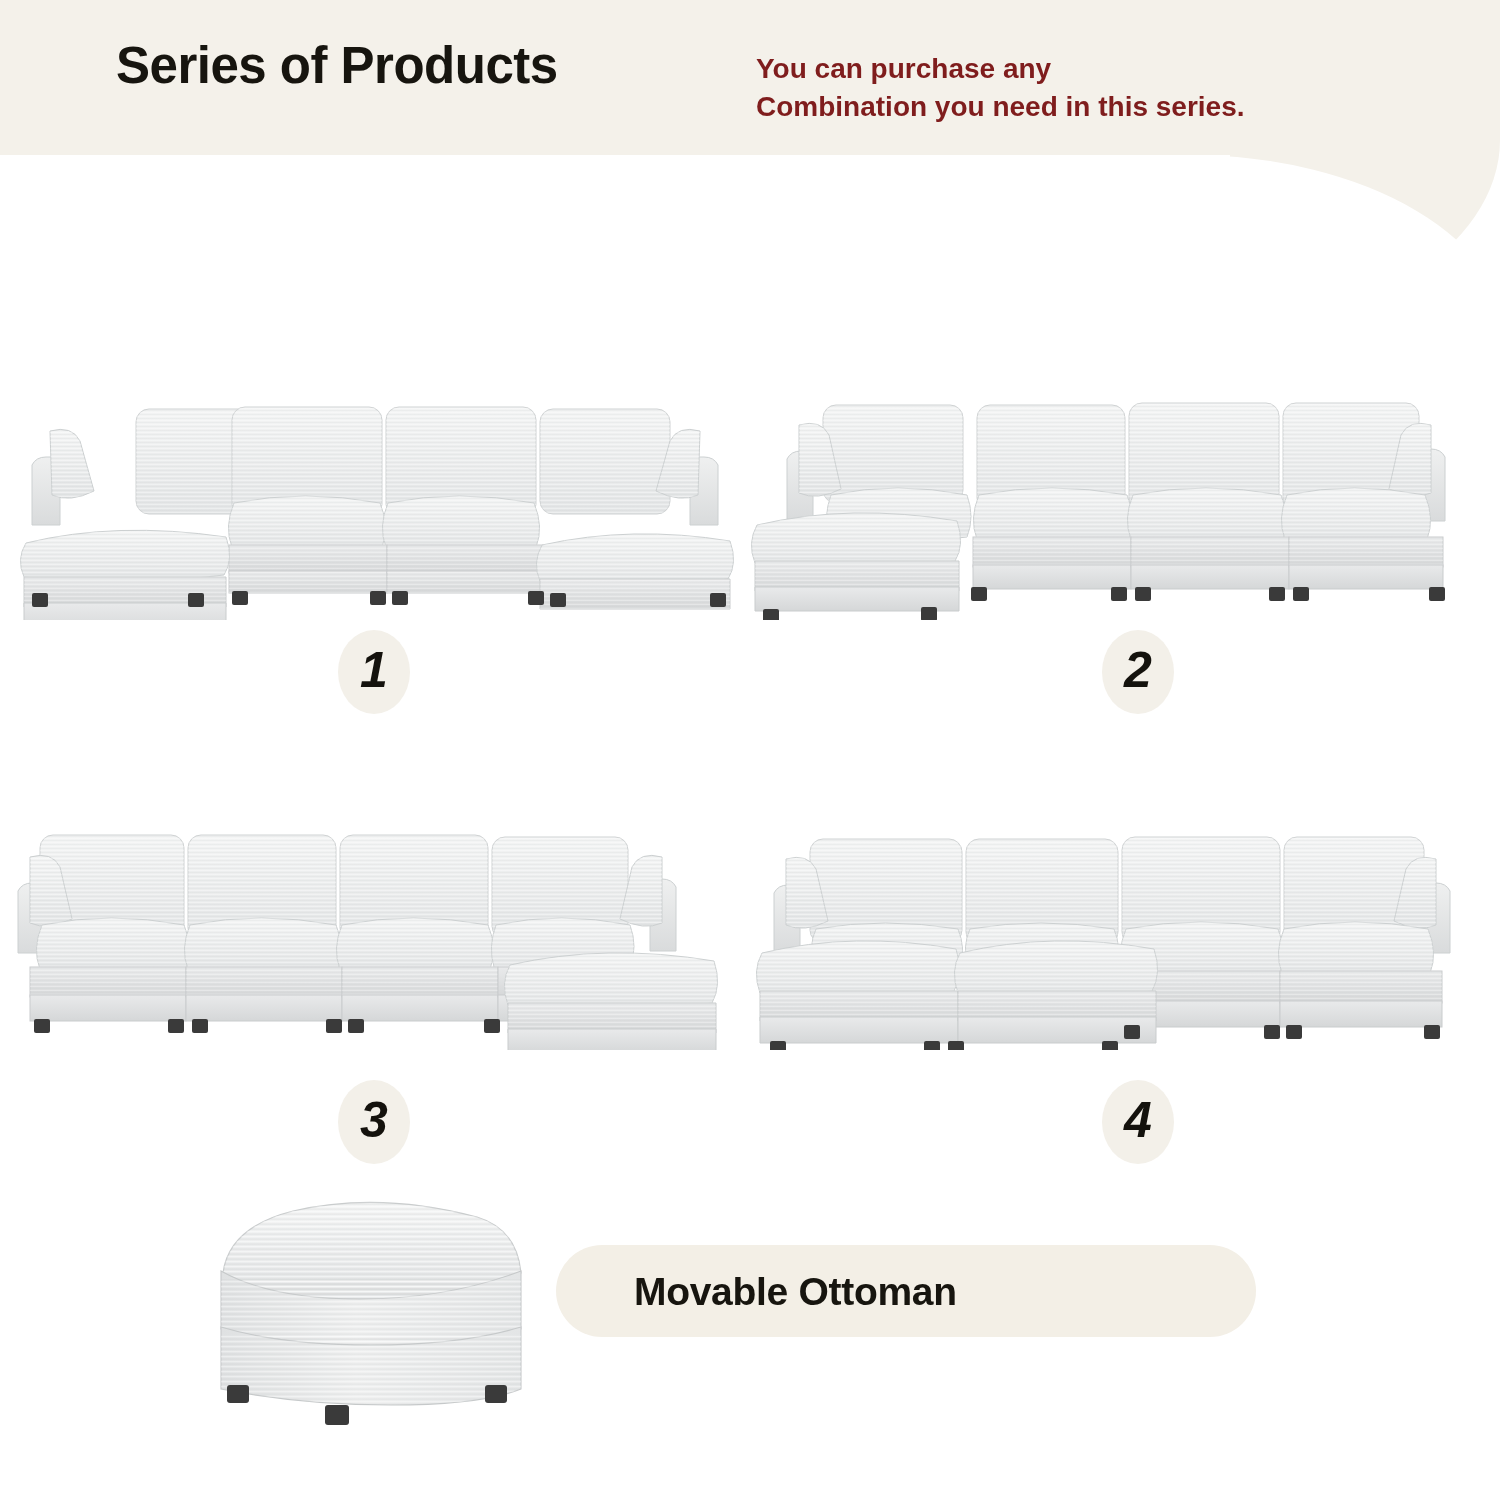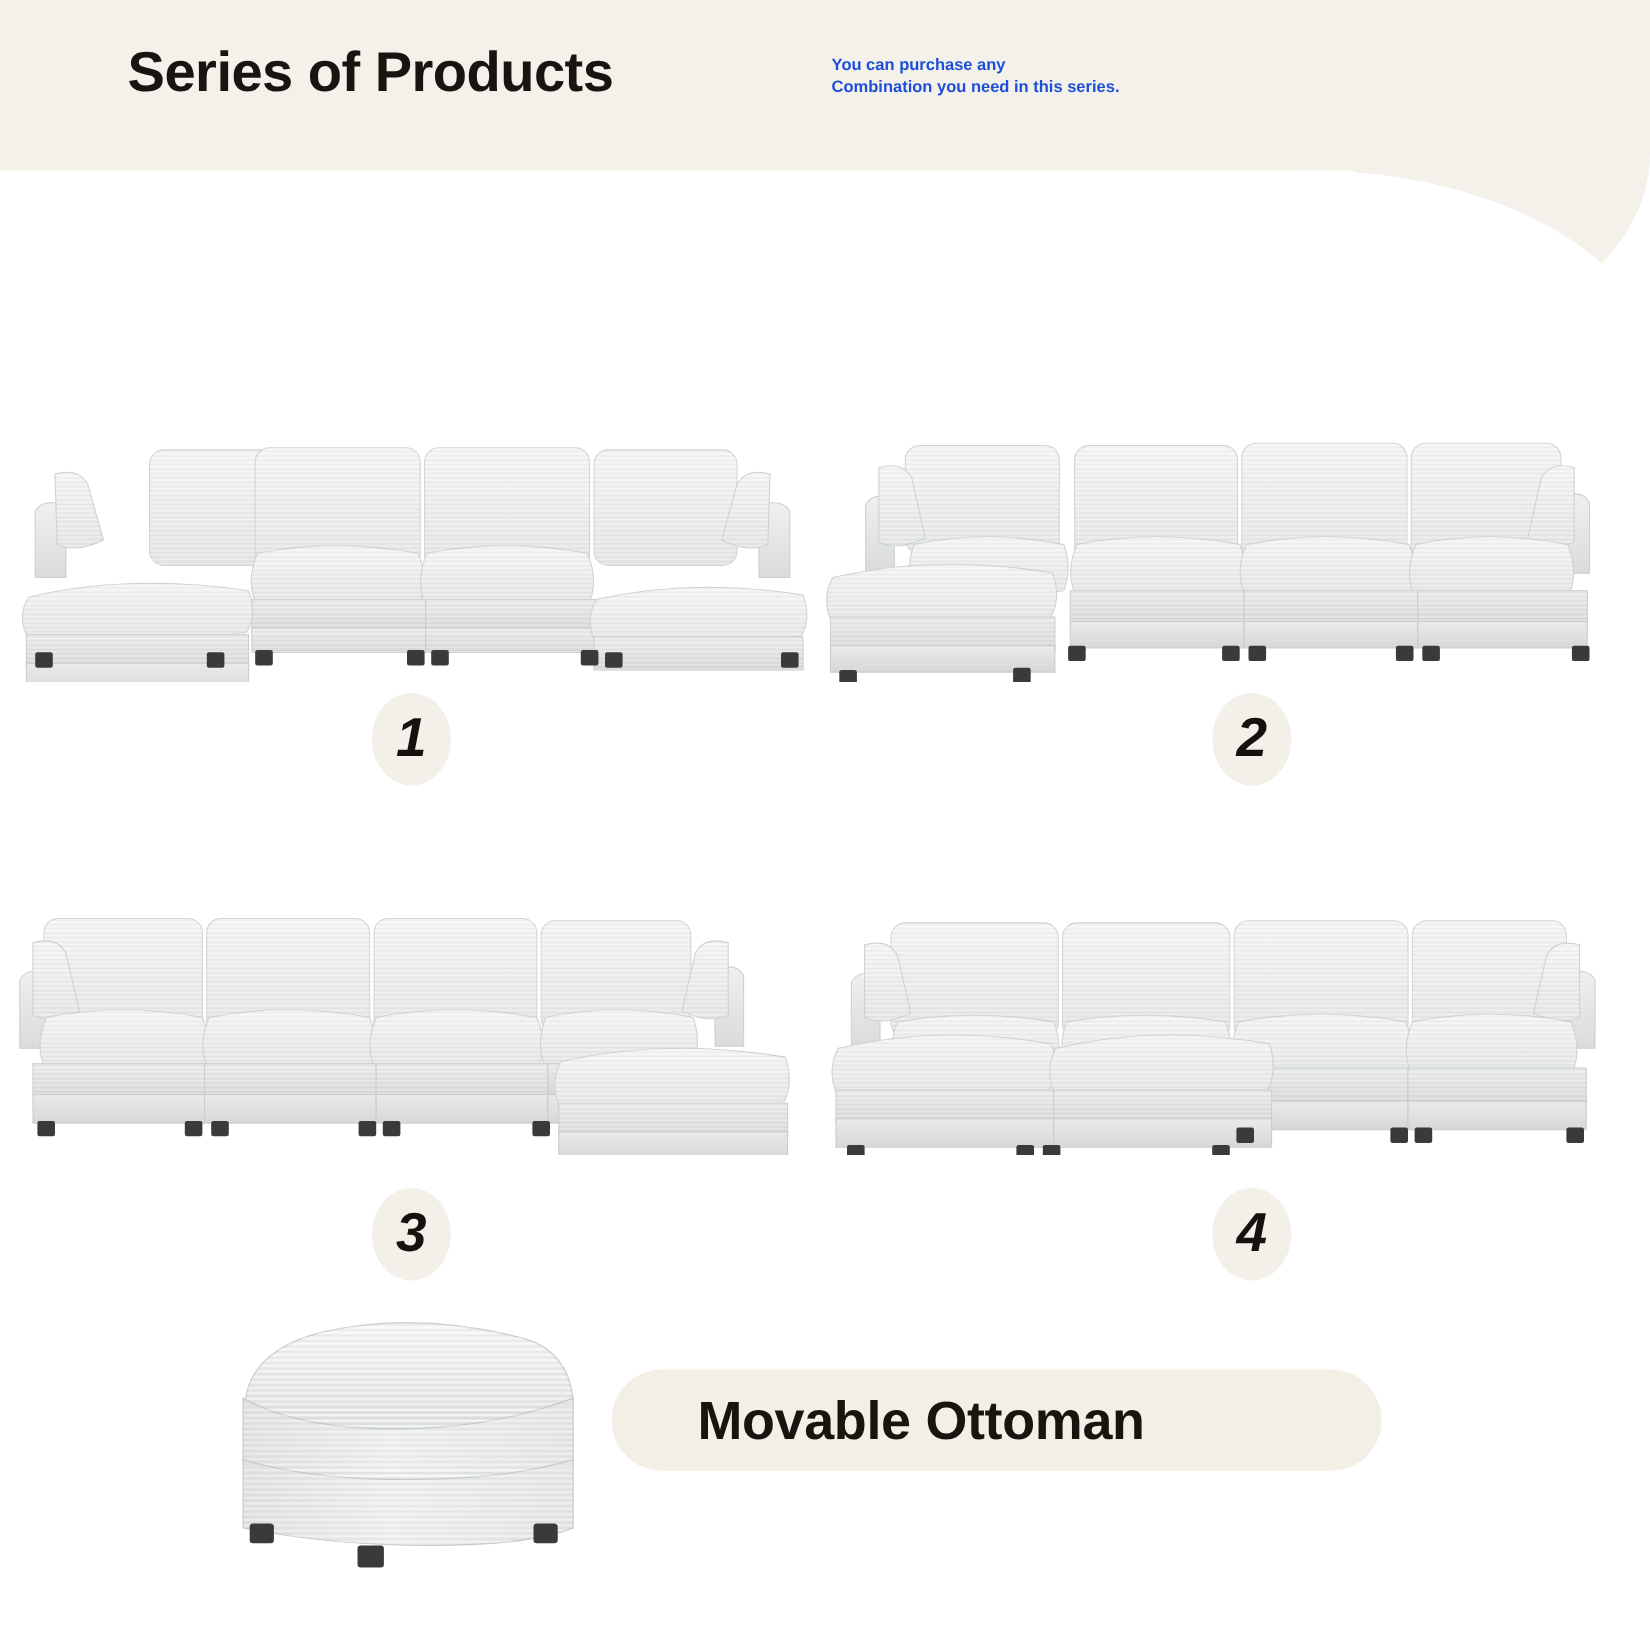--- a/index.html
+++ b/index.html
@@ -36,24 +36,24 @@
   .header-title{
     position:absolute;left:116px;top:36px;
     font-size:51px;
     font-weight:700;
     letter-spacing:-0.5px;
     color:#17150f;
     white-space:nowrap;
   }
   .header-sub{
     position:absolute;left:756px;top:50px;
-    font-size:15px;
+    font-size:28px;
     font-weight:700;
     line-height:1.35;
-    color:#1d4ed8;
+    color:#7f1d1d;
     white-space:pre-line;
   }
 
   
   .cell{position:absolute;}
   .cell svg{display:block;}
 
   
   .badge{
     position:absolute;
@@ -77,21 +77,21 @@
     left:556px;top:1245px;
     width:700px;height:92px;
     background:#f3efe6;
     border-radius:46px;
   }
   .pill-label{
     position:absolute;
     left:634px;top:1253px;
     width:620px;height:78px;
     display:flex;align-items:center;
-    font-size:49px;
+    font-size:39px;
     font-weight:700;
     letter-spacing:-0.3px;
     color:#17150f;
     white-space:nowrap;
   }
 </style>
 </head>
 <body>
 
 <div id="stage">

